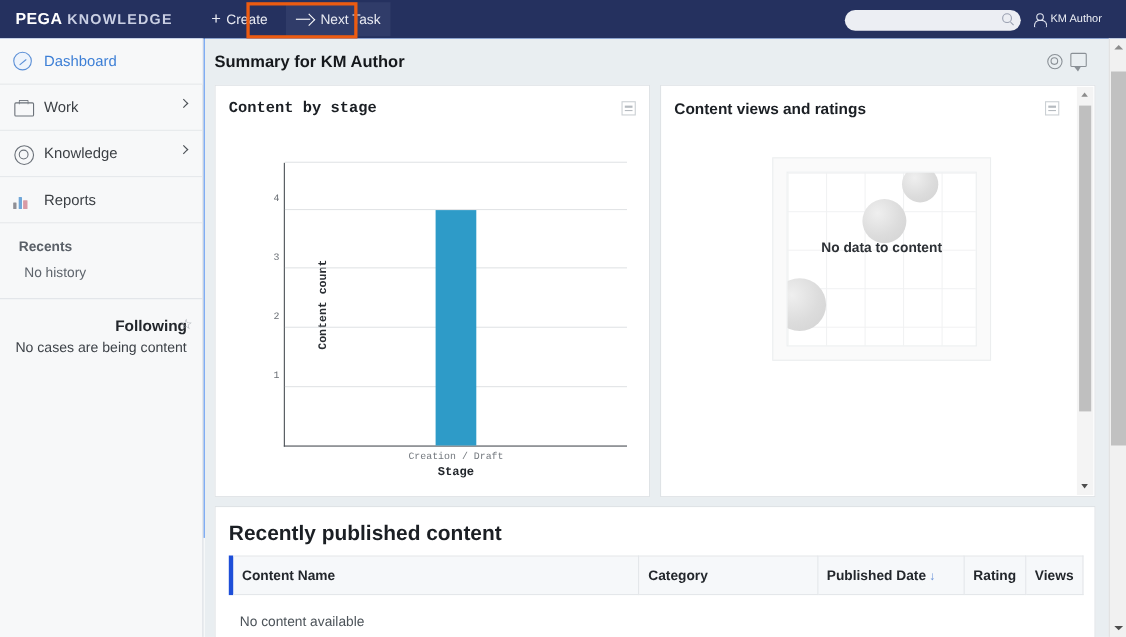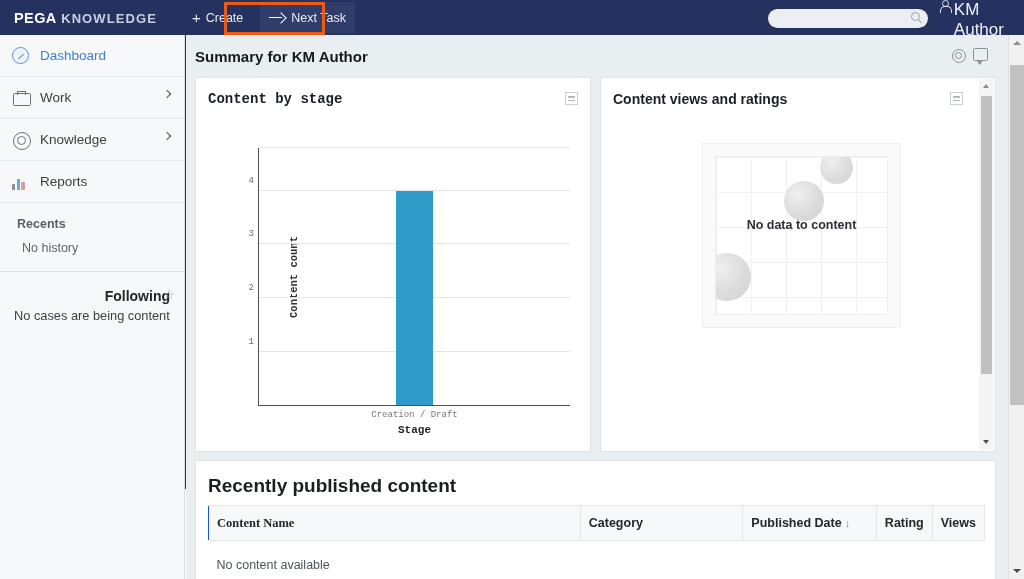--- a/index.html
+++ b/index.html
@@ -5,21 +5,21 @@
   * { box-sizing: border-box; margin: 0; padding: 0; }
   html, body {
     width: 1024px; height: 579px;
     font-family: "Liberation Sans", sans-serif;
     background: #ffffff;
     overflow: hidden;
   }
   .app {
     position: relative;
     width: 1024px; height: 489px;
-    background: #4c1d95;
+    background: #3b82f6;
   }
 
   
   .topbar {
     position: absolute; left: 0; top: 0;
     width: 1024px; height: 35px;
     background: #25315f;
     display: flex; align-items: center;
   }
   .brand {
@@ -74,22 +74,22 @@
   .search-mag {
     position: absolute; right: 8px; top: 4px;
     width: 9px; height: 9px; border: 1.2px solid #9aa0b0; border-radius: 50%;
   }
   .search-mag::after {
     content:""; position:absolute; right:-3px; bottom:-2px;
     width:4px; height:1.2px; background:#9aa0b0; transform: rotate(45deg);
   }
   .user-area {
     position: absolute; left: 940px; top: 0; height: 35px;
-    display: flex; align-items: flex-start; gap: 5px;
-    color: #eef0f6; font-size: 17px; cursor: pointer;
+    display: flex; align-items: center; gap: 5px;
+    color: #eef0f6; font-size: 10px; cursor: pointer;
   }
   .person-icon { display:inline-block; width:10px; height:12px; position:relative; }
   .person-icon::before {
     content:""; position:absolute; left:2.4px; top:0; width:5px; height:5px;
     border:1.3px solid #dfe3ef; border-radius:50%;
   }
   .person-icon::after {
     content:""; position:absolute; left:0; top:6px; width:10px; height:6px;
     border:1.3px solid #dfe3ef; border-bottom:none;
     border-radius: 5px 5px 0 0;
@@ -303,21 +303,21 @@
     font-size: 19px; font-weight: bold; color: #1b1f24;
   }
   table.grid { position: absolute; left: 12px; top: 44px; width: 777px; border-collapse: collapse; }
   table.grid th {
     background: #f6f8fa;
     border-top: 1px solid #e4e7ea; border-bottom: 1px solid #e4e7ea;
     border-right: 1px solid #e4e7ea;
     font-size: 12.5px; font-weight: bold; color: #23272c;
     text-align: left; padding: 9px 8px; height: 35px;
   }
-  table.grid th:first-child { border-left: 1px solid #1d4ed8; font-family: Liberation Serif, serif; }
+  table.grid th:first-child { border-left: 4px solid #1d4ed8; }
   .sort-arrow { color: #6a93d8; font-size: 11px; margin-left: 3px; }
   .empty-row td {
     font-size: 12.5px; color: #4c5359; padding: 17px 8px 10px 8px;
   }
 
   
   .page-scroll {
     position: absolute; right: 0; top: 35px; width: 16px; height: 544px;
     background: #f1f1f1; border-left: 1px solid #e0e0e0;
   }

